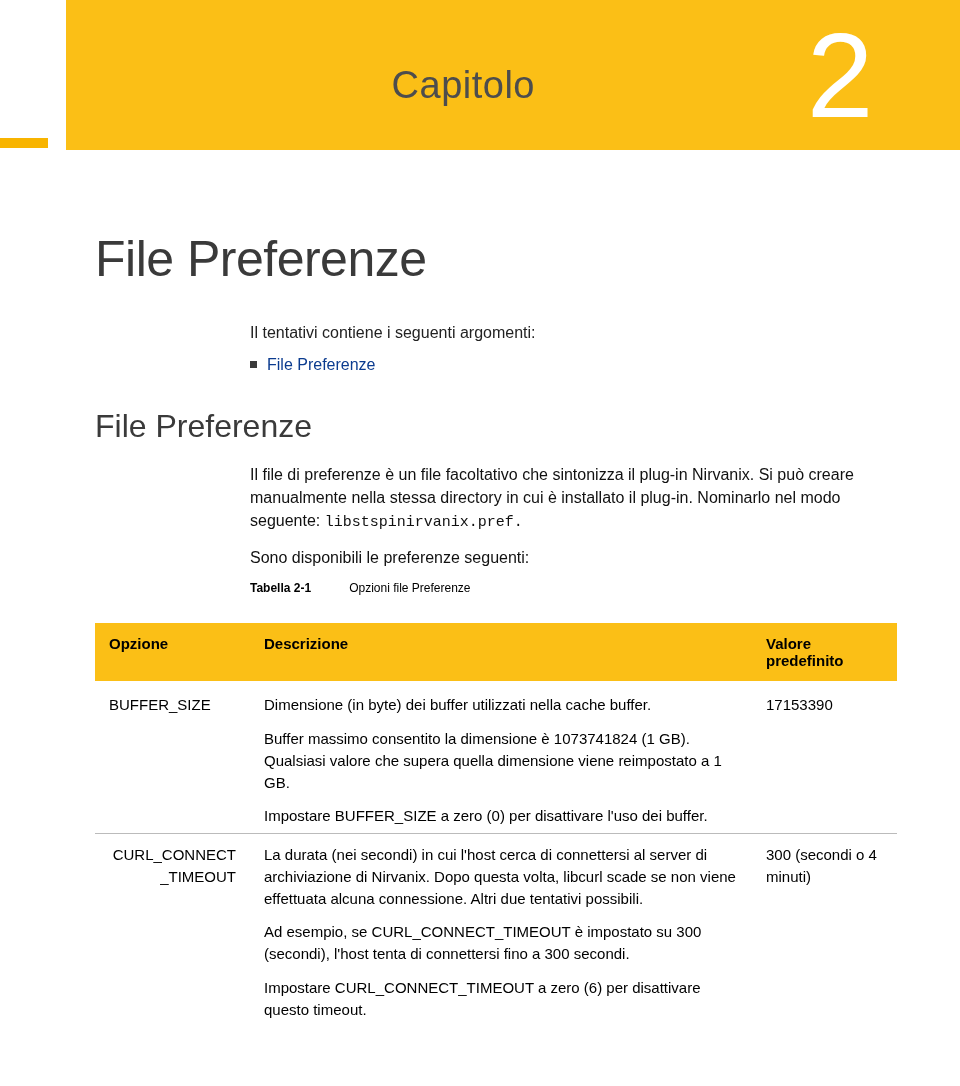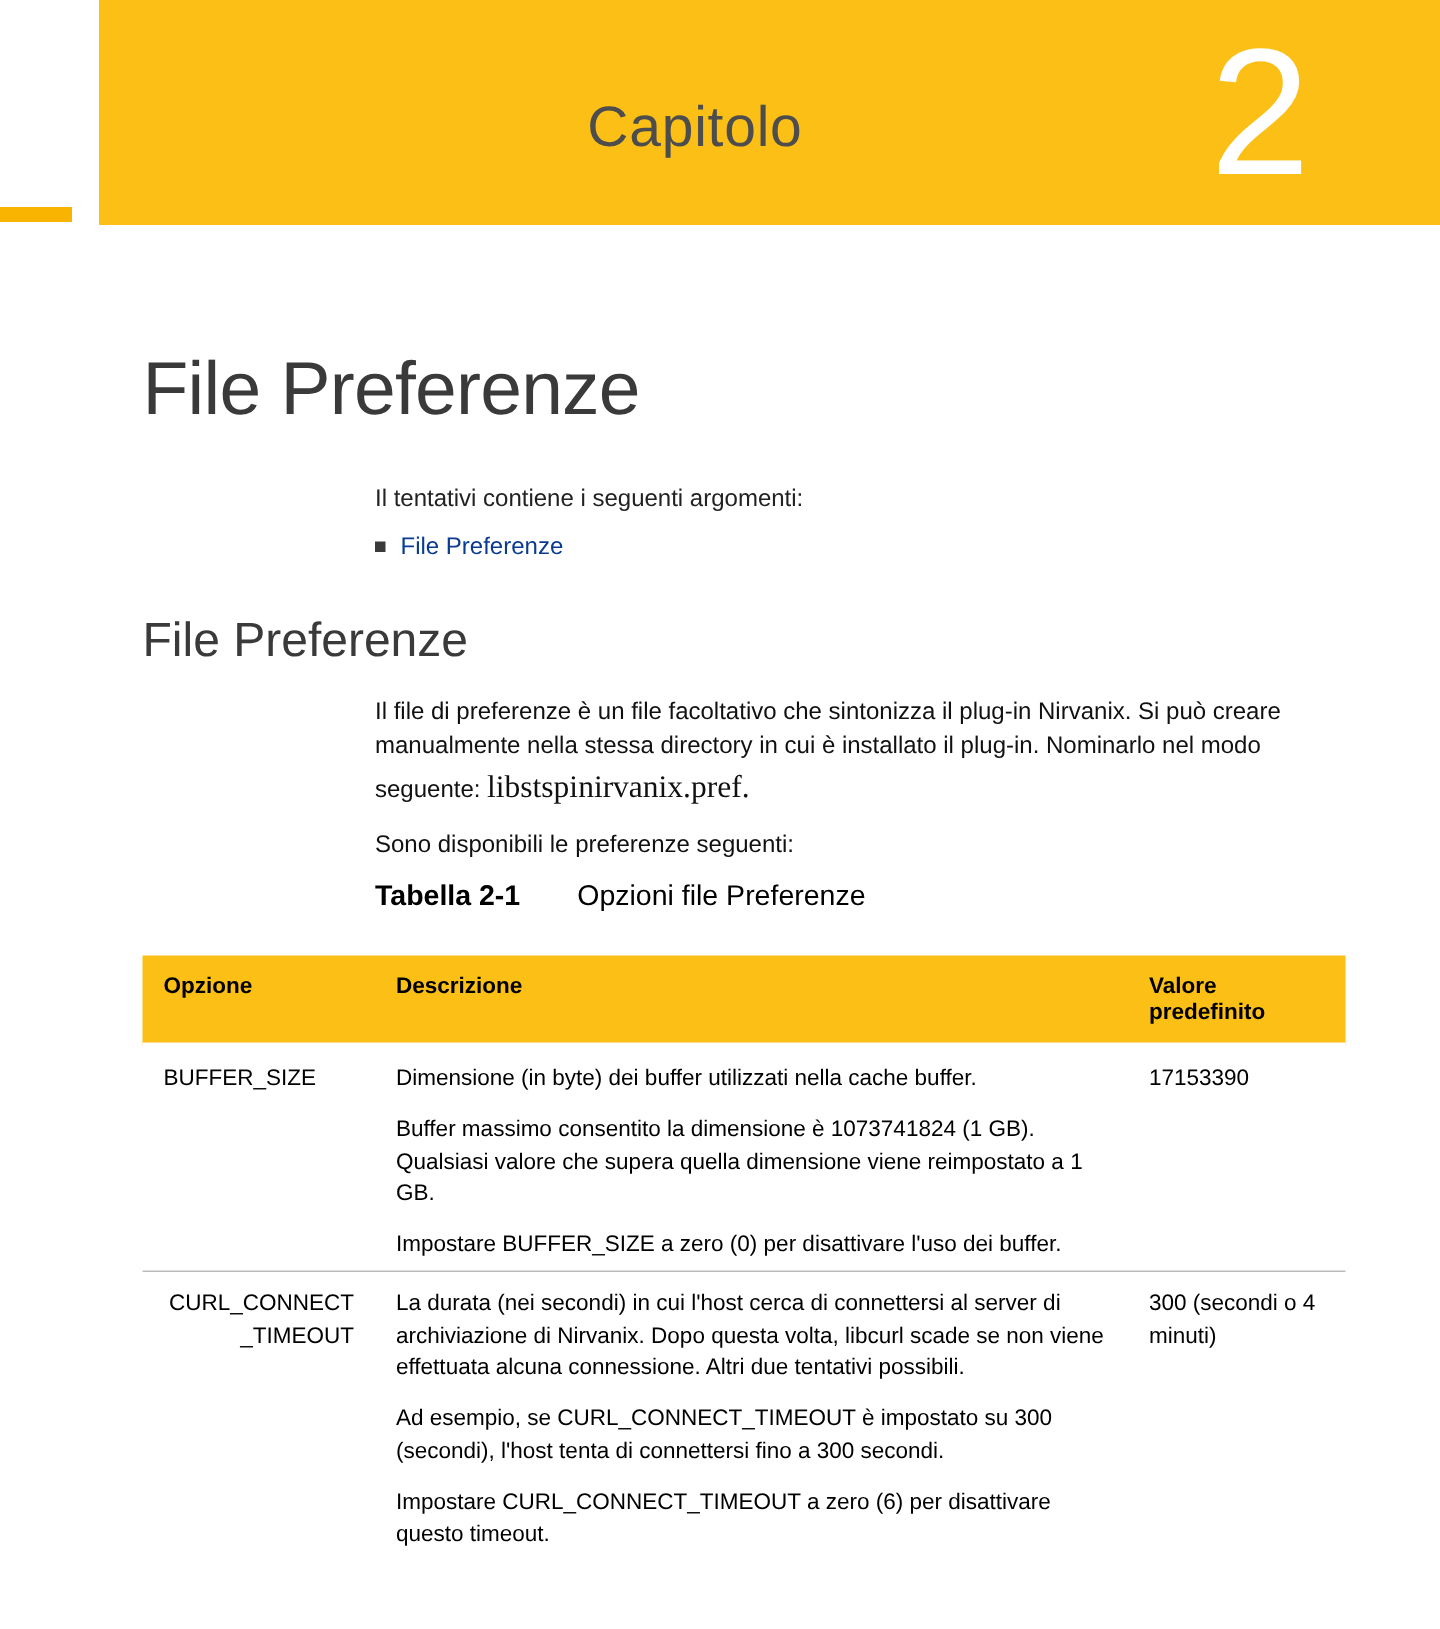--- a/index.html
+++ b/index.html
@@ -107,27 +107,27 @@
     margin-left: 155px;
     margin-bottom: 28px;
   }
   .body-para {
     font-size: 16px;
     line-height: 1.45;
     color: #111;
     margin-bottom: 12px;
   }
   .mono {
-    font-family: Liberation Serif, serif;
-    font-size: 21px;
+    font-family: Liberation Mono, monospace;
+    font-size: 15px;
   }
   .table-caption {
     display: flex;
     gap: 38px;
-    font-size: 19px;
+    font-size: 12px;
     margin-bottom: 10px;
   }
   .table-caption .cap-label { font-weight: 700; }
   .table-caption .cap-text { font-weight: 400; }
   table.pref-table {
     width: 100%;
     border-collapse: collapse;
     font-size: 15px;
   }
   table.pref-table th {

